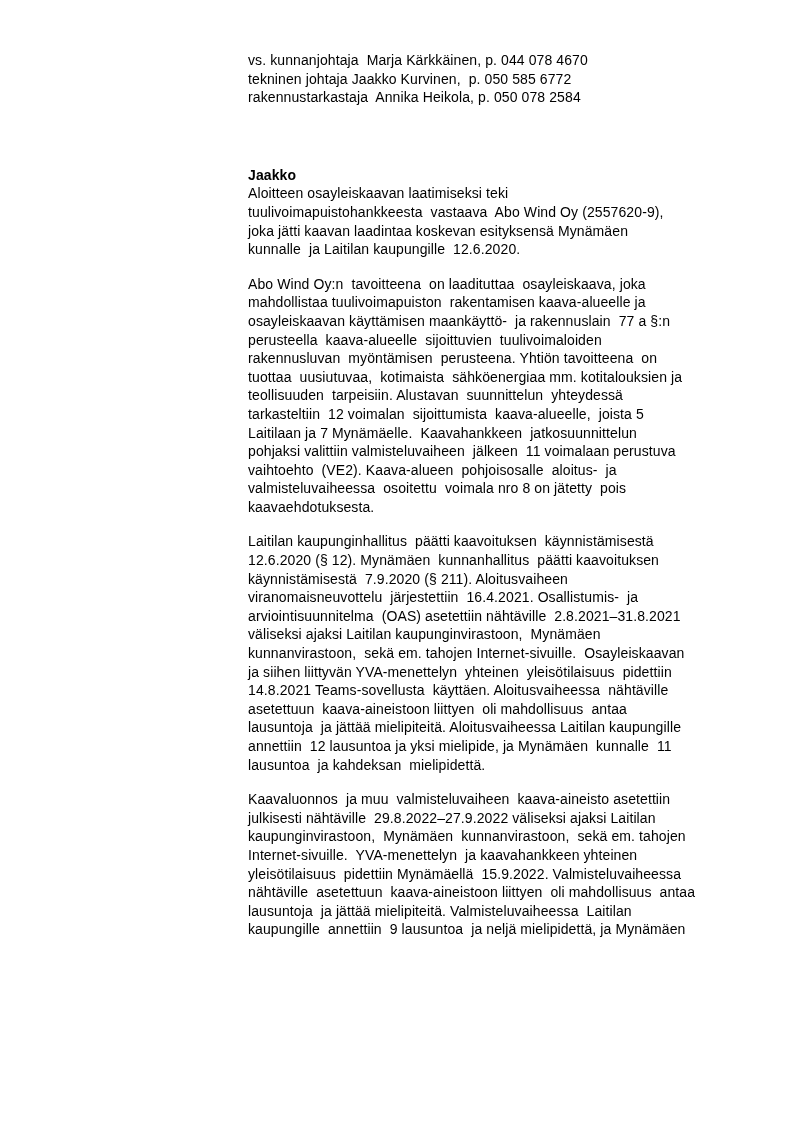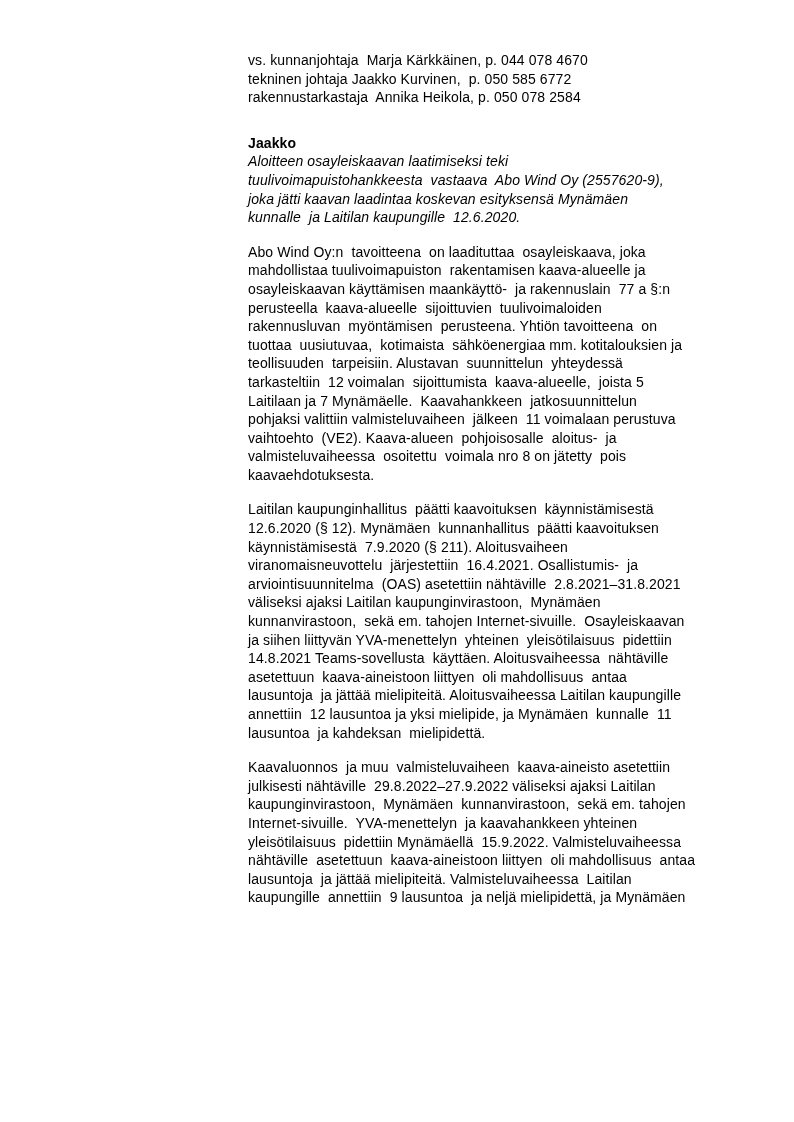--- a/index.html
+++ b/index.html
@@ -20,36 +20,35 @@
     position: absolute;
     left: 248px;
     top: 51px;
     width: 470px;
     font-size: 14px;
     line-height: 18.6px;
     letter-spacing: 0.1px;
   }
   .contact-block {
     white-space: pre-wrap;
-    margin: 0 0 27px 0;
+    margin: 0 0 59px 0;
   }
   .section-heading {
     font-size: 14px;
     font-weight: bold;
     margin: 16px 0 0 0;
     line-height: 18.6px;
     white-space: pre-wrap;
   }
   .paragraph {
     margin: 16px 0 0 0;
     white-space: pre-wrap;
   }
   .section-heading + .paragraph {
     margin-top: 0;
-    font-style: italic;
   }
 </style>
 </head>
 <body>
 
 <div class="page">
   <div class="text-column">
 
     <div class="contact-block">vs. kunnanjohtaja  Marja Kärkkäinen, p. 044 078 4670
 tekninen johtaja Jaakko Kurvinen,  p. 050 585 6772

